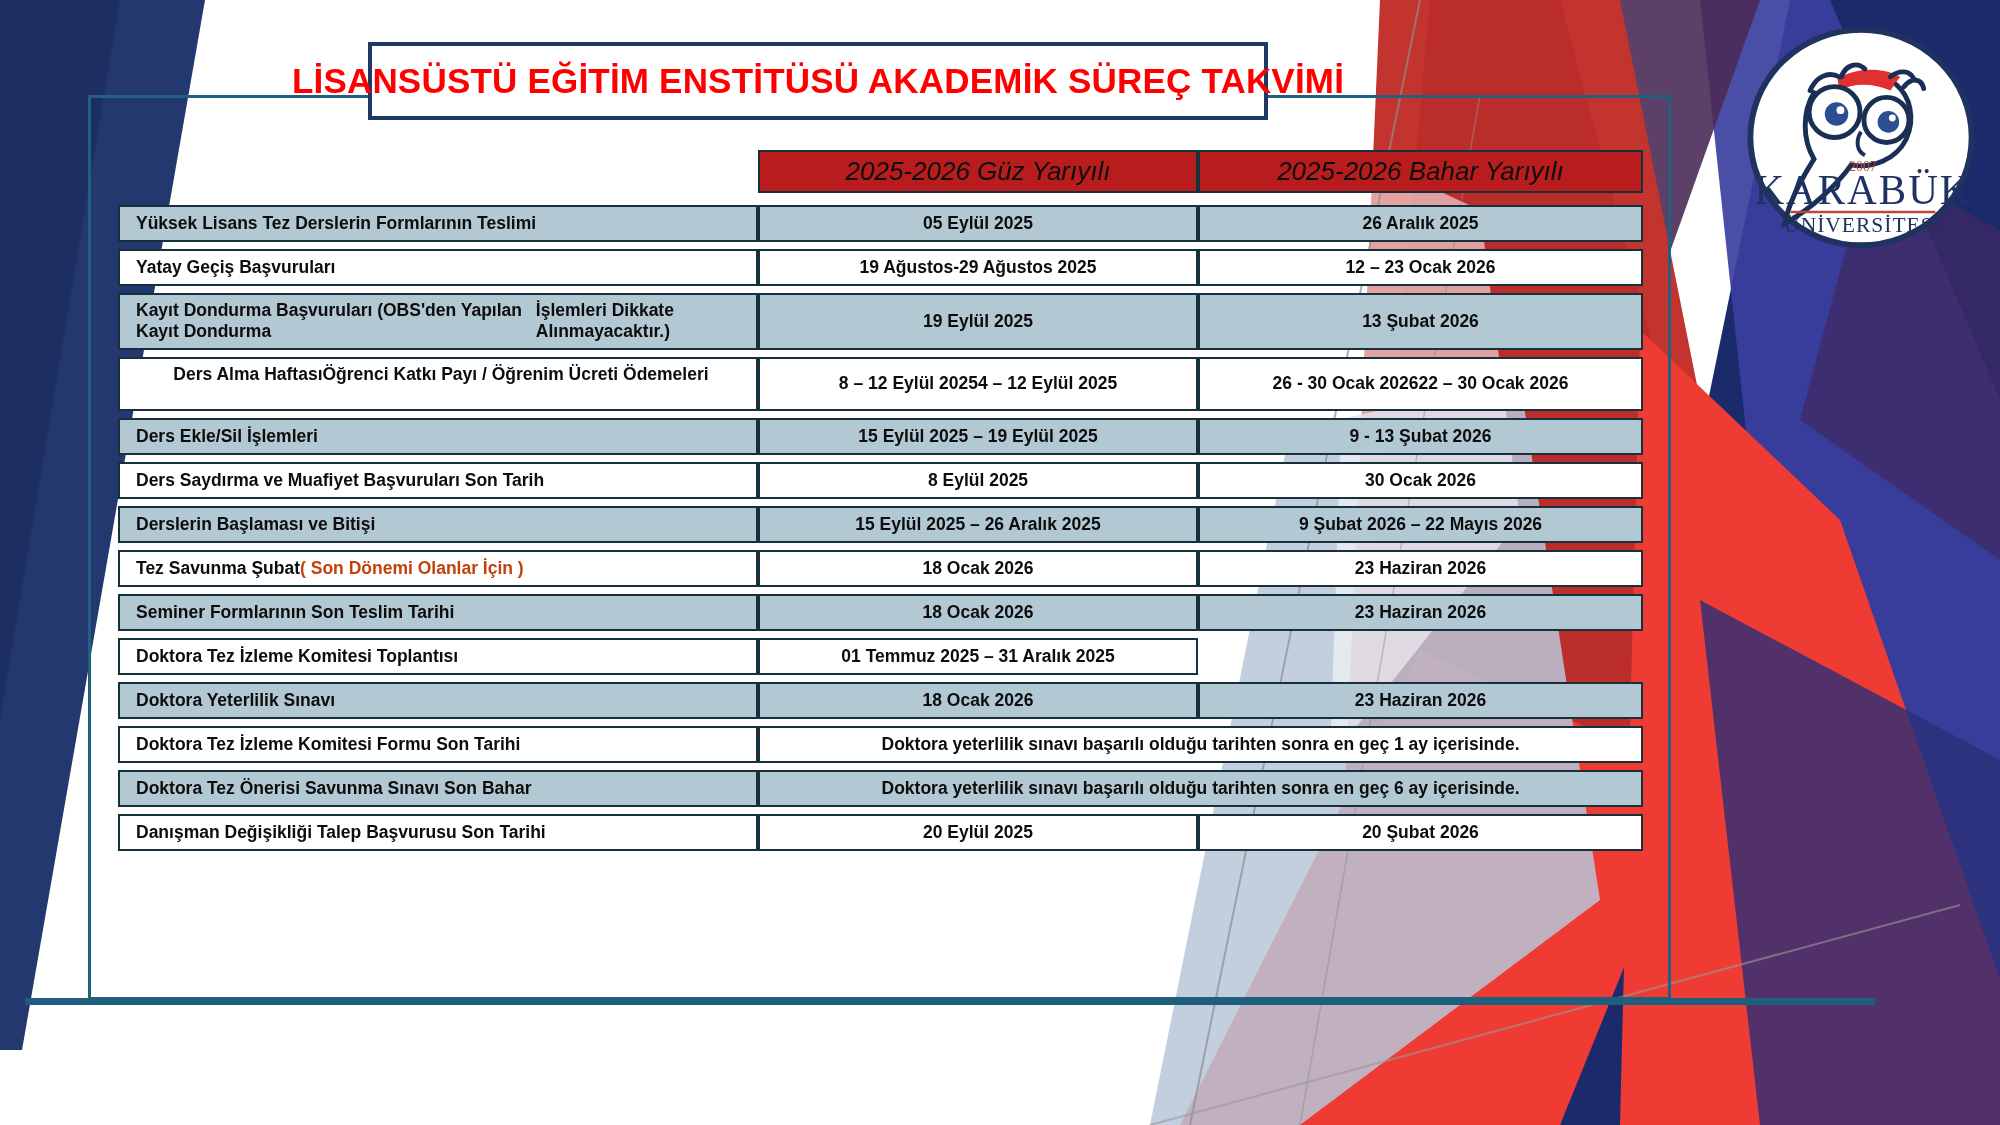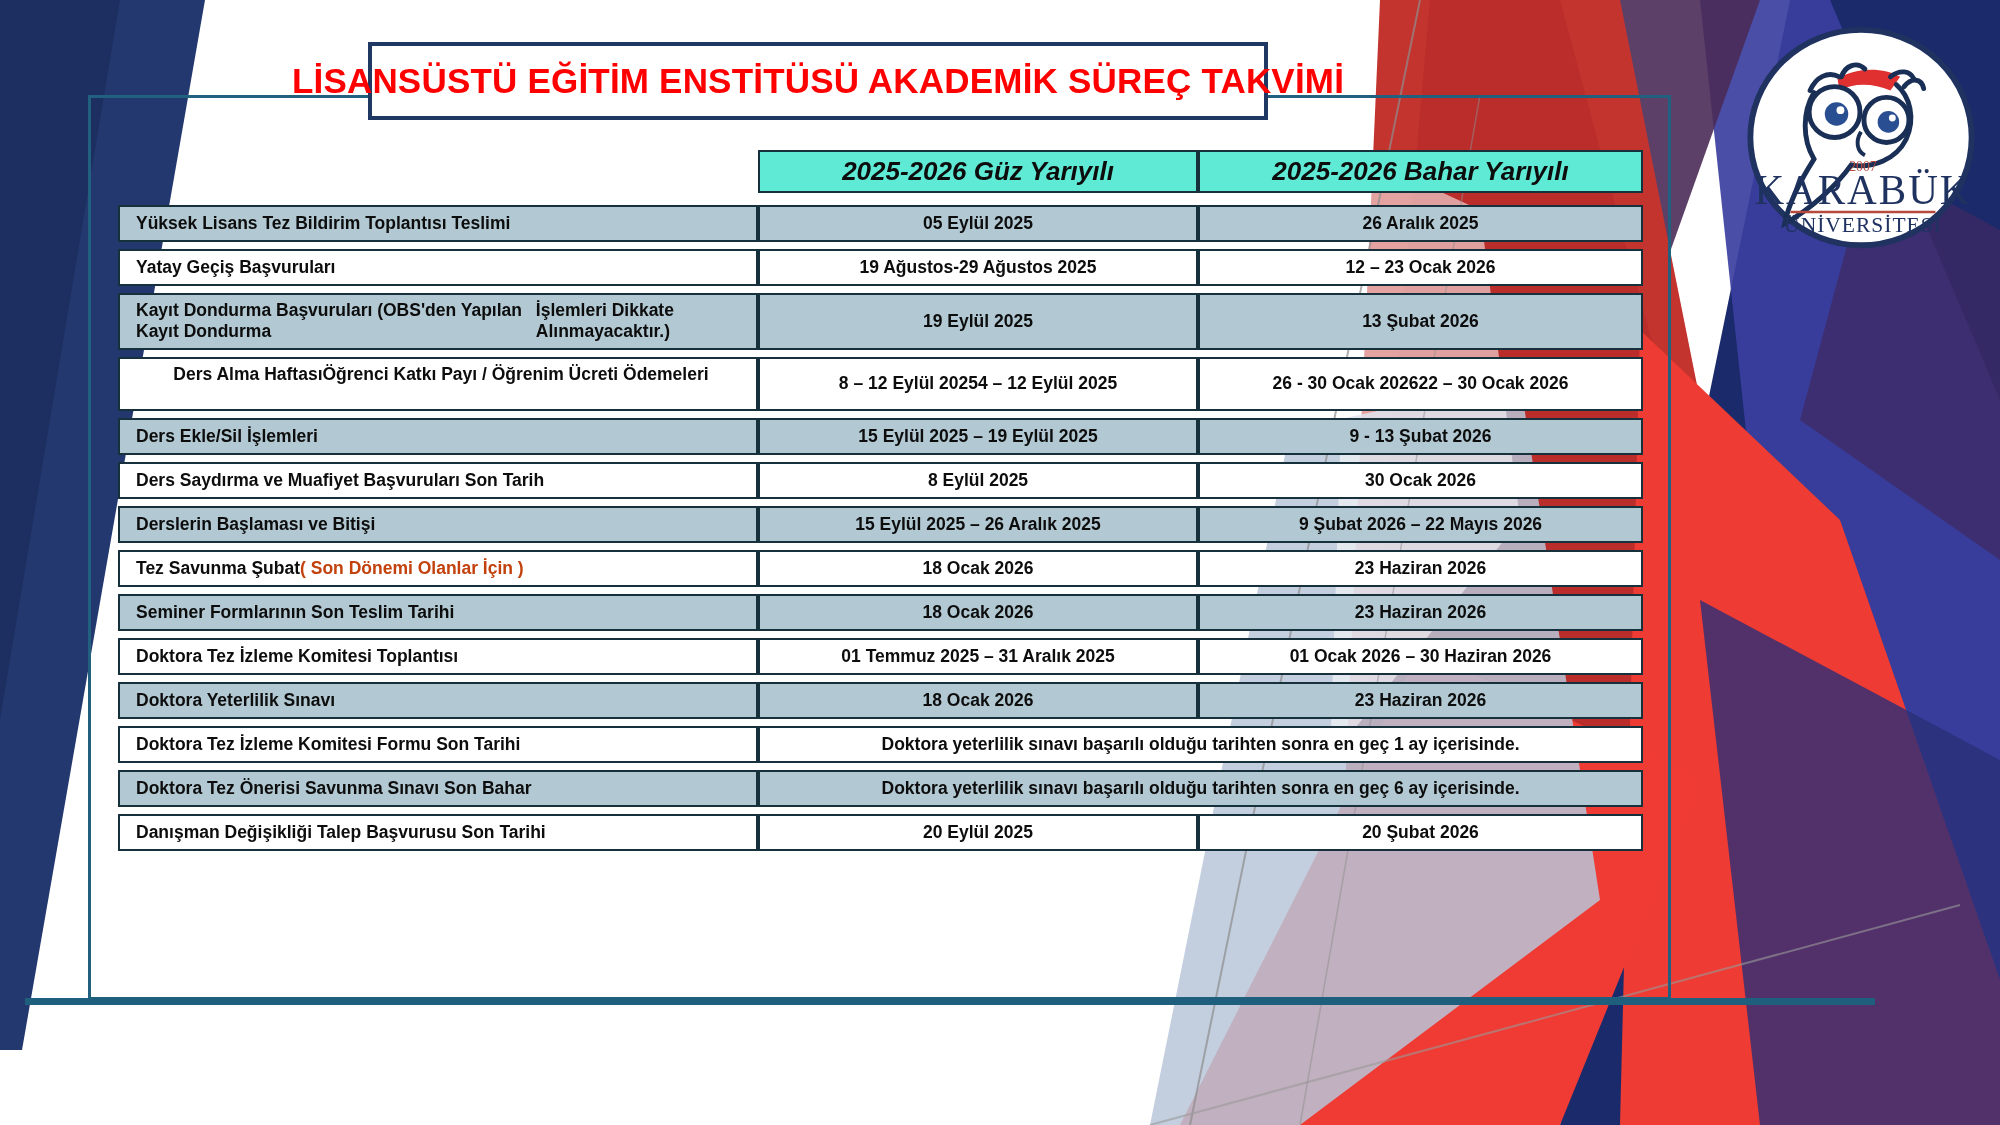--- a/index.html
+++ b/index.html
@@ -65,23 +65,23 @@
   .c-guz{width:440px;justify-content:center;}
   .c-bahar{width:445px;justify-content:center;}
   .c-wide{width:885px;justify-content:center;}
 
   .sh-blue .cell{background:#b2c9d3;}
   .sh-white .cell{background:#ffffff;}
 
   
   .hdr{margin-bottom:12px;}
   .hdr .cell{
-    background:#5eead4;
+    background:#b91c1c;
     font-style:italic;
-    font-weight:bold;
+    font-weight:normal;
     font-size:26px;
     min-height:40px;
     justify-content:center;
   }
   .hdr .spacer{width:640px;border:none;background:transparent;}
 
   
   .twoline{flex-direction:row;align-items:flex-start;justify-content:center;line-height:1.22;padding-top:5px;padding-bottom:5px;}
   .twoline.ctr{align-items:center;}
   .tall{min-height:54px;}
@@ -158,21 +158,21 @@
 
   <div class="tbl">
 
     <div class="row hdr">
       <div class="spacer"></div>
       <div class="cell c-guz">2025-2026 Güz Yarıyılı</div>
       <div class="cell c-bahar">2025-2026 Bahar Yarıyılı</div>
     </div>
 
     <div class="row sh-blue">
-      <div class="cell c-label indent">Yüksek Lisans Tez Bildirim Toplantısı Teslimi</div>
+      <div class="cell c-label indent">Yüksek Lisans Tez Derslerin Formlarının Teslimi</div>
       <div class="cell c-guz">05 Eylül 2025</div>
       <div class="cell c-bahar">26 Aralık 2025</div>
     </div>
 
     <div class="row sh-white">
       <div class="cell c-label indent">Yatay Geçiş Başvuruları</div>
       <div class="cell c-guz">19 Ağustos-29 Ağustos 2025</div>
       <div class="cell c-bahar">12 – 23 Ocak 2026</div>
     </div>
 
@@ -229,21 +229,20 @@
 
     <div class="row sh-blue">
       <div class="cell c-label indent">Seminer Formlarının Son Teslim Tarihi</div>
       <div class="cell c-guz">18 Ocak 2026</div>
       <div class="cell c-bahar">23 Haziran 2026</div>
     </div>
 
     <div class="row sh-white">
       <div class="cell c-label indent">Doktora Tez İzleme Komitesi Toplantısı</div>
       <div class="cell c-guz">01 Temmuz 2025 – 31 Aralık 2025</div>
-      <div class="cell c-bahar">01 Ocak 2026 – 30 Haziran 2026</div>
     </div>
 
     <div class="row sh-blue">
       <div class="cell c-label indent">Doktora Yeterlilik Sınavı</div>
       <div class="cell c-guz">18 Ocak 2026</div>
       <div class="cell c-bahar">23 Haziran 2026</div>
     </div>
 
     <div class="row sh-white">
       <div class="cell c-label indent">Doktora Tez İzleme Komitesi Formu Son Tarihi</div>

